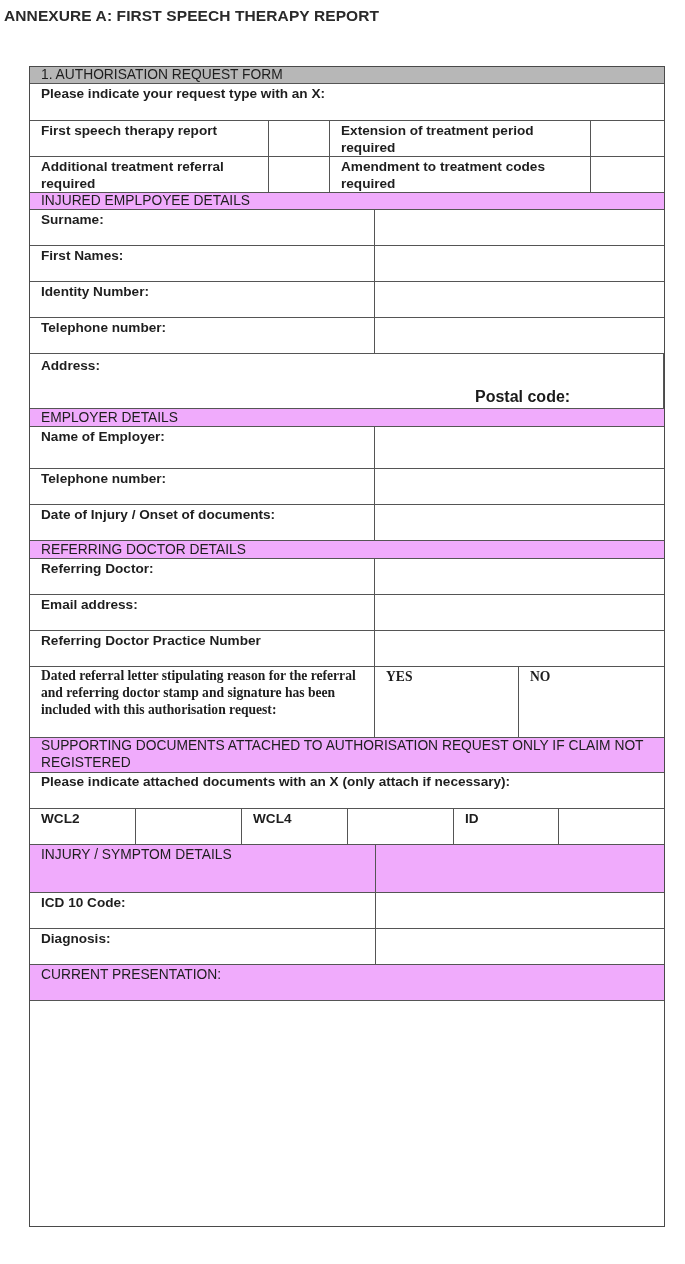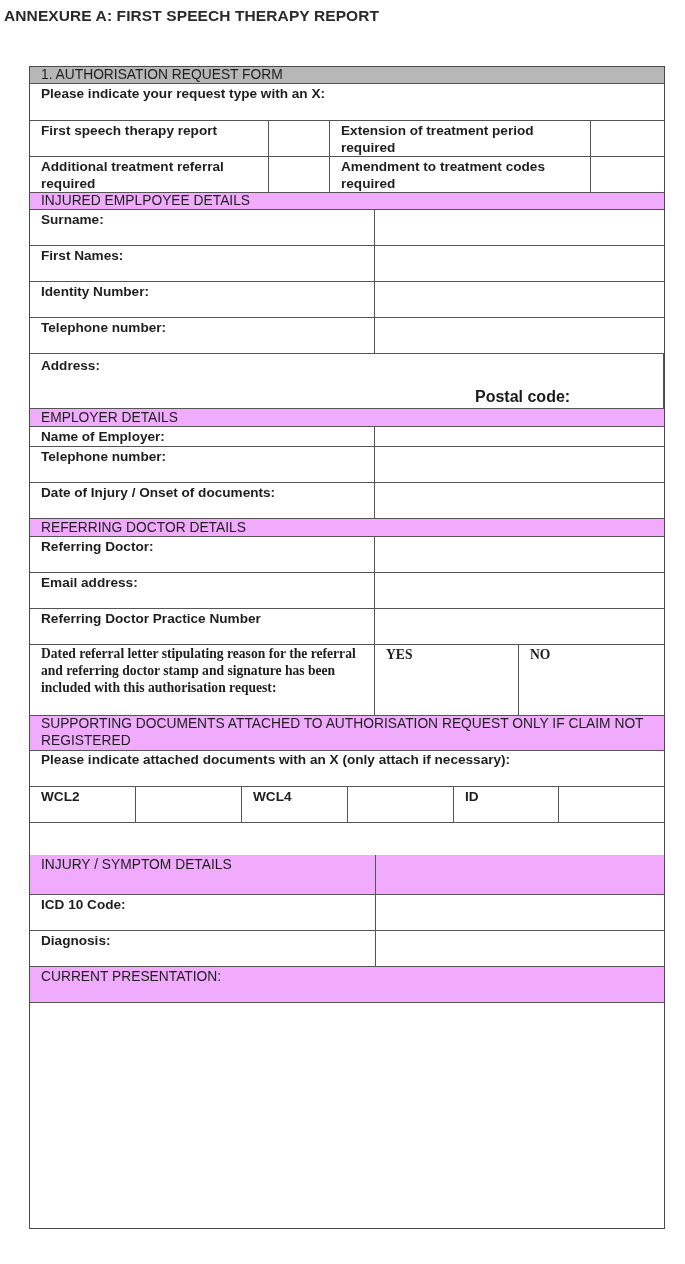--- a/index.html
+++ b/index.html
@@ -86,21 +86,21 @@
     <div class="cell w-half-r"></div>
   </div>
   <div class="row" style="height:55px;">
     <div class="cell full" style="padding-top:3px;">Address:</div>
     <span class="postal">Postal code:</span>
   </div>
 
   <div class="row band" style="height:18px;">
     <div class="cell full hdr" style="padding-top:0; line-height:17px;">EMPLOYER DETAILS</div>
   </div>
-  <div class="row" style="height:20px;">
+  <div class="row" style="height:42px;">
     <div class="cell w-half-l">Name of Employer:</div>
     <div class="cell w-half-r"></div>
   </div>
   <div class="row" style="height:36px;">
     <div class="cell w-half-l">Telephone number:</div>
     <div class="cell w-half-r"></div>
   </div>
   <div class="row" style="height:36px;">
     <div class="cell w-half-l">Date of Injury / Onset of documents:</div>
     <div class="cell w-half-r"></div>
@@ -135,21 +135,21 @@
   </div>
   <div class="row" style="height:36px;">
     <div class="cell" style="width:106px;">WCL2</div>
     <div class="cell" style="width:106px;"></div>
     <div class="cell" style="width:106px;">WCL4</div>
     <div class="cell" style="width:106px;"></div>
     <div class="cell" style="width:105px;">ID</div>
     <div class="cell" style="width:105px;"></div>
   </div>
 
-  <div class="row band" style="height:40px;margin-top:32px;">
+  <div class="row band" style="height:48px;">
     <div class="cell hdr-bold" style="width:346px;">INJURY / SYMPTOM DETAILS</div>
     <div class="cell" style="width:288px;"></div>
   </div>
   <div class="row" style="height:36px;">
     <div class="cell" style="width:346px;">ICD 10 Code:</div>
     <div class="cell" style="width:288px;"></div>
   </div>
   <div class="row" style="height:36px;">
     <div class="cell" style="width:346px;">Diagnosis:</div>
     <div class="cell" style="width:288px;"></div>

